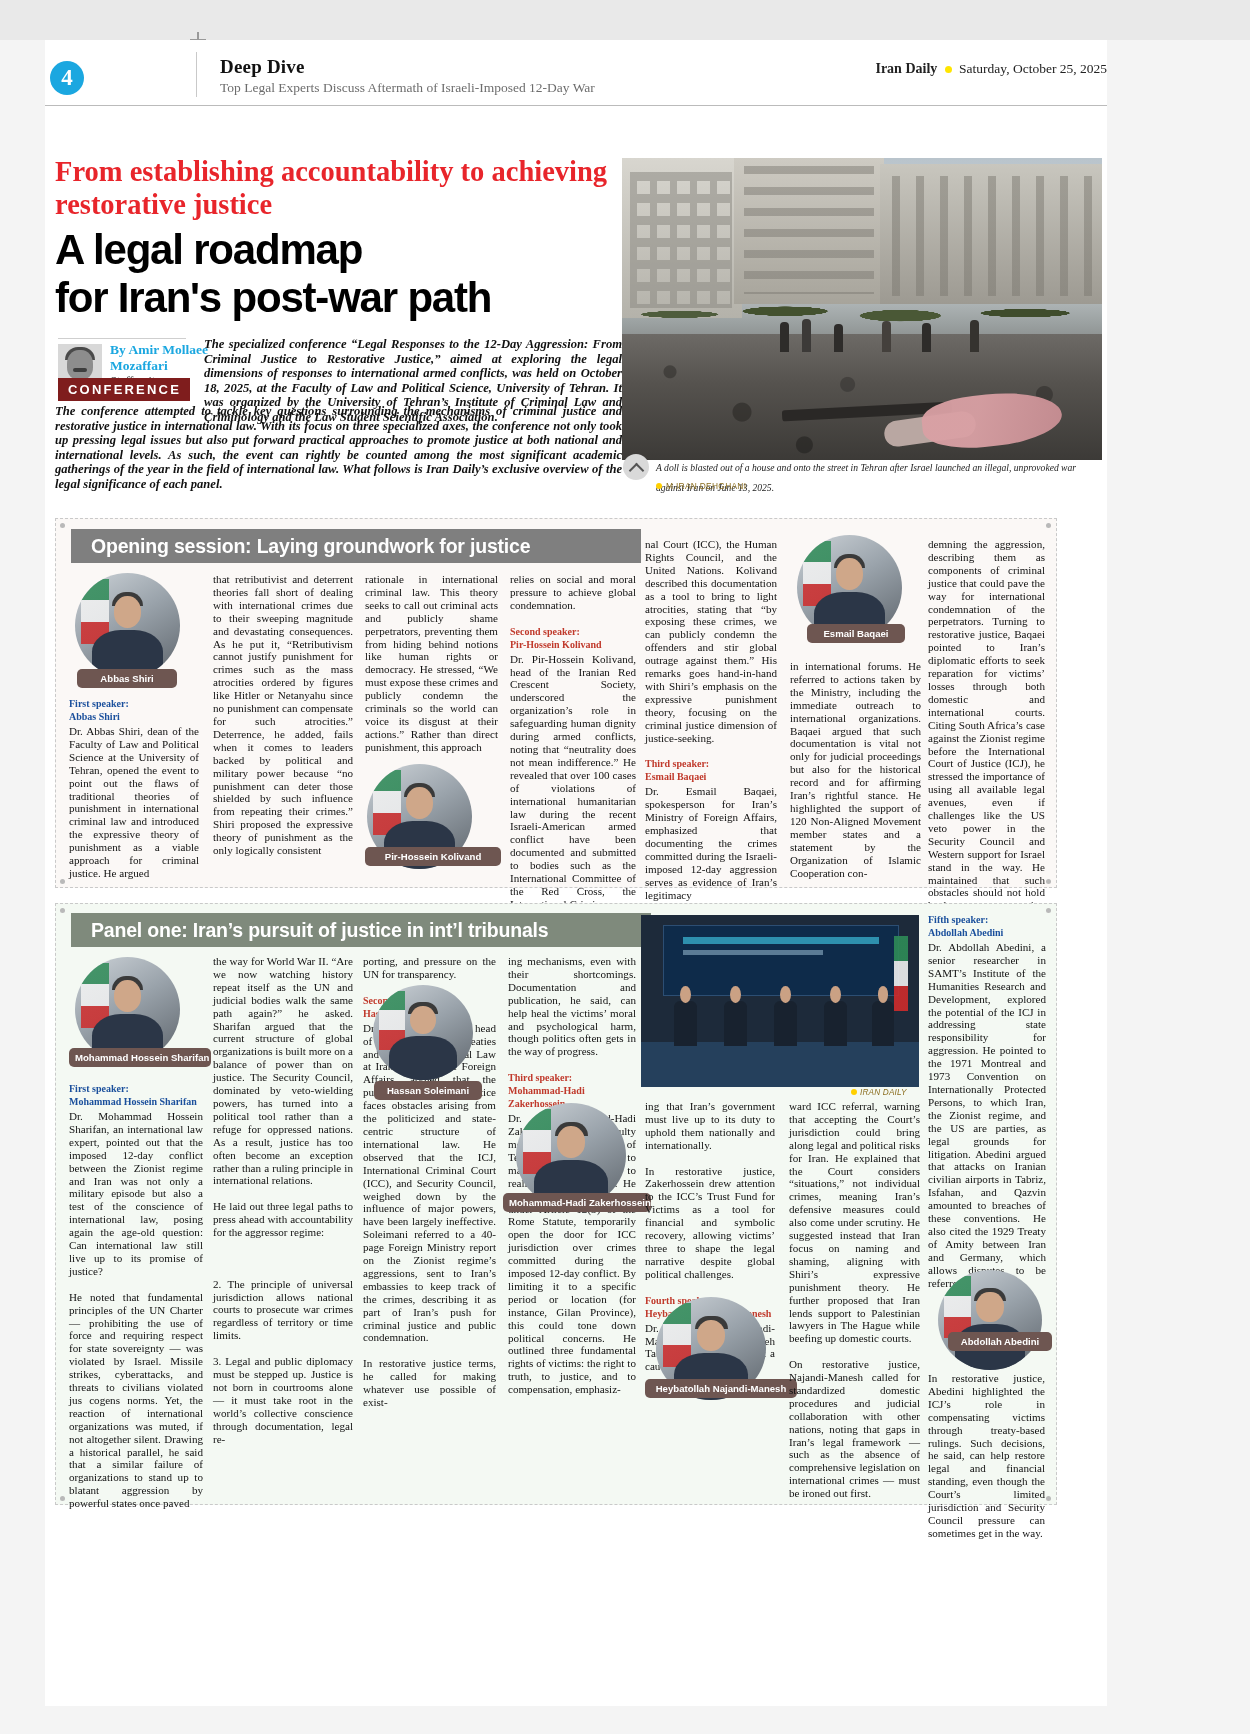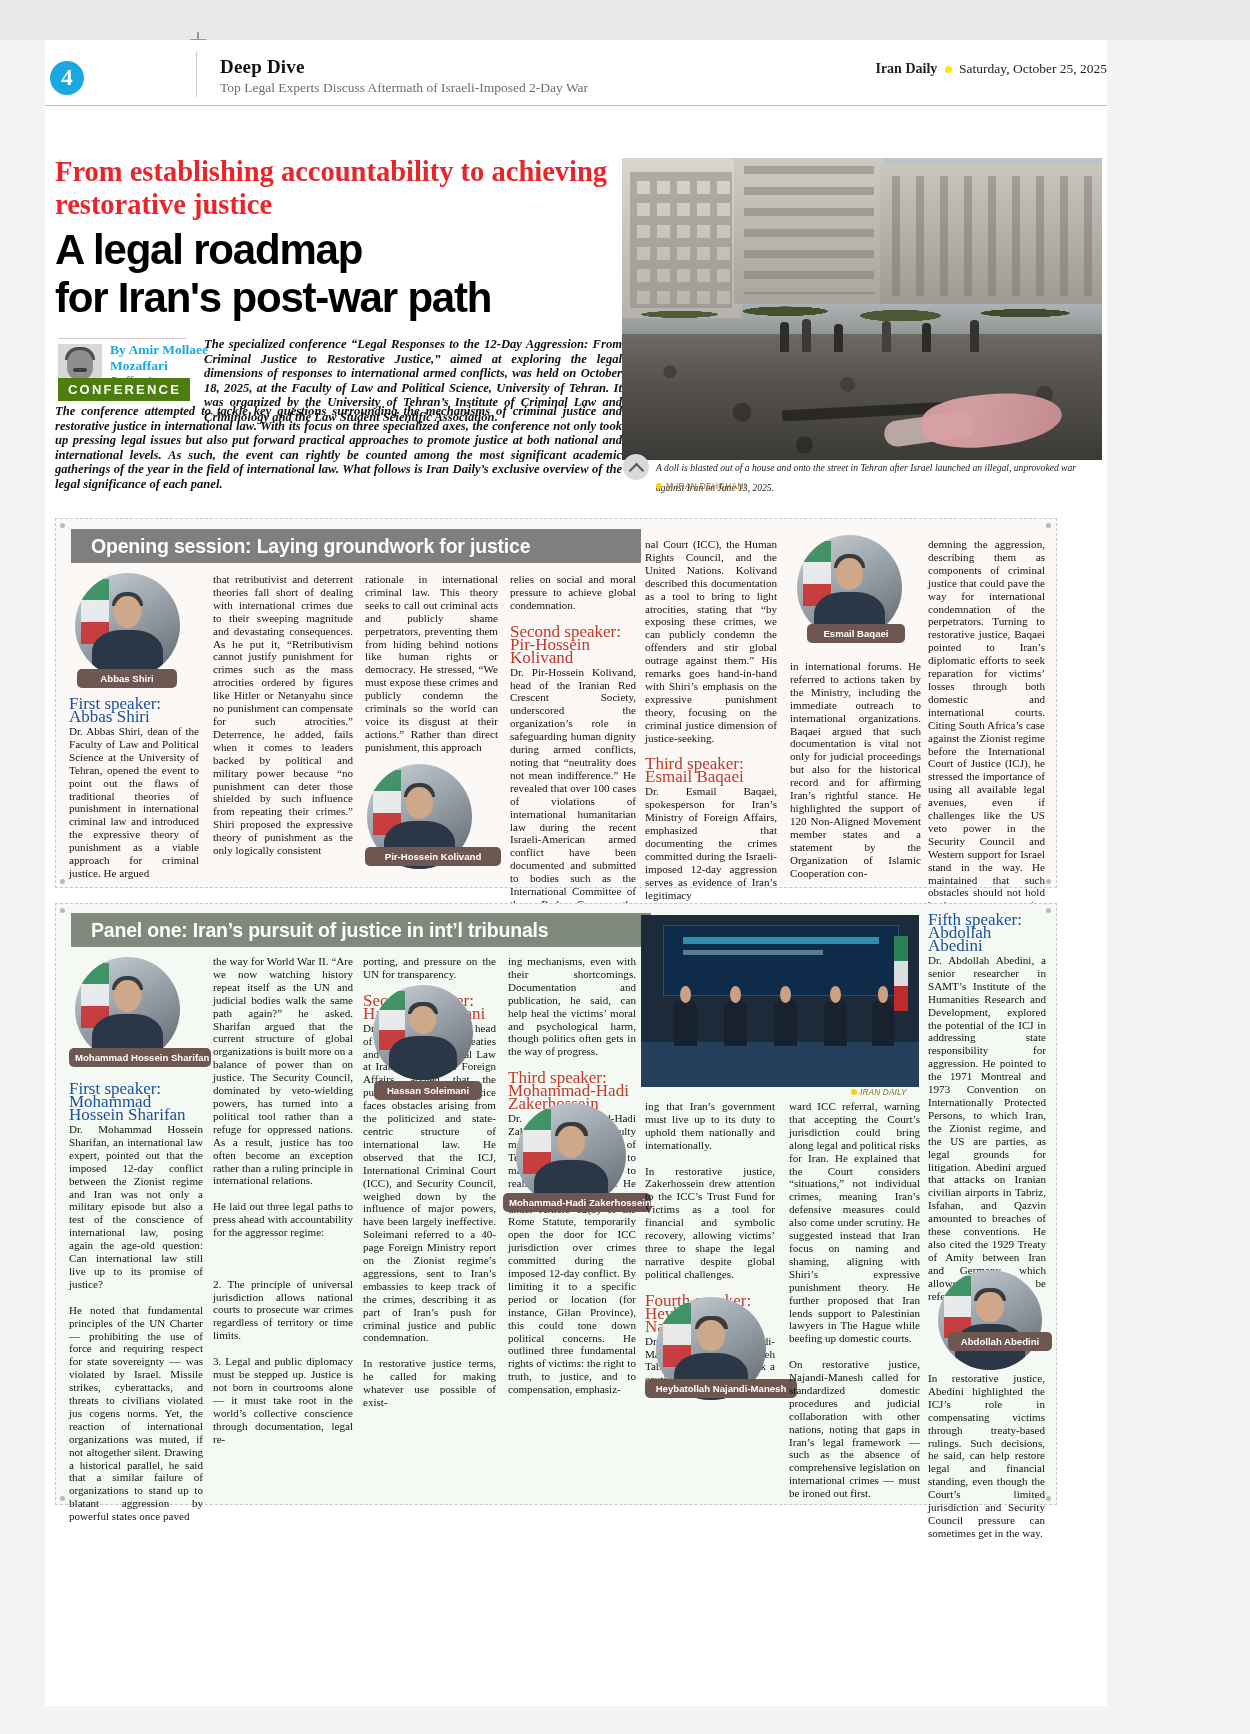--- a/index.html
+++ b/index.html
@@ -49,21 +49,21 @@
   .byline-rule{position:absolute;left:58px;top:338px;width:128px;height:1px;background:#cfcfcf;}
   .mugshot{position:absolute;left:58px;top:344px;width:44px;height:48px;overflow:hidden;background:#d8d8d8;}
   .mugshot .head{position:absolute;left:9px;top:6px;width:26px;height:30px;border-radius:45% 45% 42% 42%;
                  background:#8d8d8d;}
   .mugshot .hair{position:absolute;left:7px;top:3px;width:30px;height:13px;border-radius:14px 14px 0 0;background:#4a4a4a;}
   .mugshot .mus{position:absolute;left:15px;top:24px;width:14px;height:4px;border-radius:2px;background:#3d3d3d;}
   .mugshot .body{position:absolute;left:2px;top:34px;width:40px;height:16px;border-radius:9px 9px 0 0;background:#707070;}
   .byline{position:absolute;left:110px;top:342px;width:100px;color:#1ba7e0;
           font-family:"Liberation Serif",serif;font-weight:bold;font-size:13.5px;line-height:15.5px;}
   .byline .staff{display:block;color:#333;font-weight:normal;font-style:italic;font-size:12px;margin-top:1px;}
-  .conf-badge{position:absolute;left:58px;top:378px;background:#4d7c0f;color:#ffffff;
+  .conf-badge{position:absolute;left:58px;top:378px;background:#7f1d1d;color:#ffffff;
               font-family:"Liberation Sans",sans-serif;font-weight:bold;font-size:13px;
               letter-spacing:2.2px;padding:4px 9px 4px 10px;}
 
   
   .standfirst{position:absolute;left:204px;top:337px;width:418px;
               font-family:"Liberation Serif",serif;font-style:italic;font-weight:bold;
               font-size:12.6px;line-height:14.6px;text-align:justify;color:#111;}
   .standfirst2{position:absolute;left:55px;top:404px;width:567px;
                font-family:"Liberation Serif",serif;font-style:italic;font-weight:bold;
                font-size:12.6px;line-height:14.6px;text-align:justify;color:#111;}
@@ -126,21 +126,21 @@
   .panel.green{background:#f4f9f3;}
   .panel-dot{position:absolute;width:5px;height:5px;border-radius:50%;background:#b9b9b9;}
 
   .sec-head{position:absolute;height:34px;background:#7f7f7f;color:#fff;
             font-family:"Liberation Sans",sans-serif;font-weight:bold;font-size:19.5px;
             line-height:34px;padding-left:20px;letter-spacing:-.2px;}
   .sec-head.green{background:#7f8a7c;}
 
   .col{position:absolute;font-family:"Liberation Serif",serif;font-size:11.1px;line-height:12.9px;
        text-align:justify;color:#111;hyphens:auto;}
-  .spk{color:#1a4f9c;font-weight:normal;font-size:17px;line-height:13px;display:block;margin-bottom:2px;}
+  .spk{color:#1a4f9c;font-weight:bold;font-size:10px;line-height:13px;display:block;margin-bottom:2px;}
   .spk.red{color:#c0392b;}
 
   
   .shot{position:absolute;overflow:hidden;}
   .shot .ph{position:absolute;left:0;top:0;width:100%;height:100%;border-radius:50%;overflow:hidden;
             background:linear-gradient(150deg,#cdd3d8,#9aa3ab 45%,#5d646b 100%);}
   .shot .ph .flag{position:absolute;left:6%;top:6%;width:26%;height:62%;
             background:linear-gradient(#2e8b57 0 33%,#f3f3f3 33% 66%,#cf2b2b 66% 100%);opacity:.85;}
   .shot .ph .suit{position:absolute;left:16%;bottom:-6%;width:68%;height:52%;border-radius:40% 40% 0 0;
             background:#2b3647;}
@@ -169,21 +169,21 @@
 
 <div class="page">
   <div class="sheet"></div>
   <div class="top-strip"></div>
   <div class="crop-mark"></div>
 
   <div class="masthead"></div>
   <div class="pagenum">4</div>
   <div class="mast-divider"></div>
   <div class="mast-title">Deep Dive</div>
-  <div class="mast-sub">Top Legal Experts Discuss Aftermath of Israeli-Imposed 2-Day War</div>
+  <div class="mast-sub">Top Legal Experts Discuss Aftermath of Israeli-Imposed 12-Day War</div>
   <div class="mast-right">
     <span class="brand">Iran Daily</span>
     <span class="ydot"></span>
     <span>Saturday, October 25, 2025</span>
   </div>
 
   <div class="body-wrap"></div>
 
   <div class="kicker">From establishing accountability to achieving restorative justice</div>
   <div class="headline">

